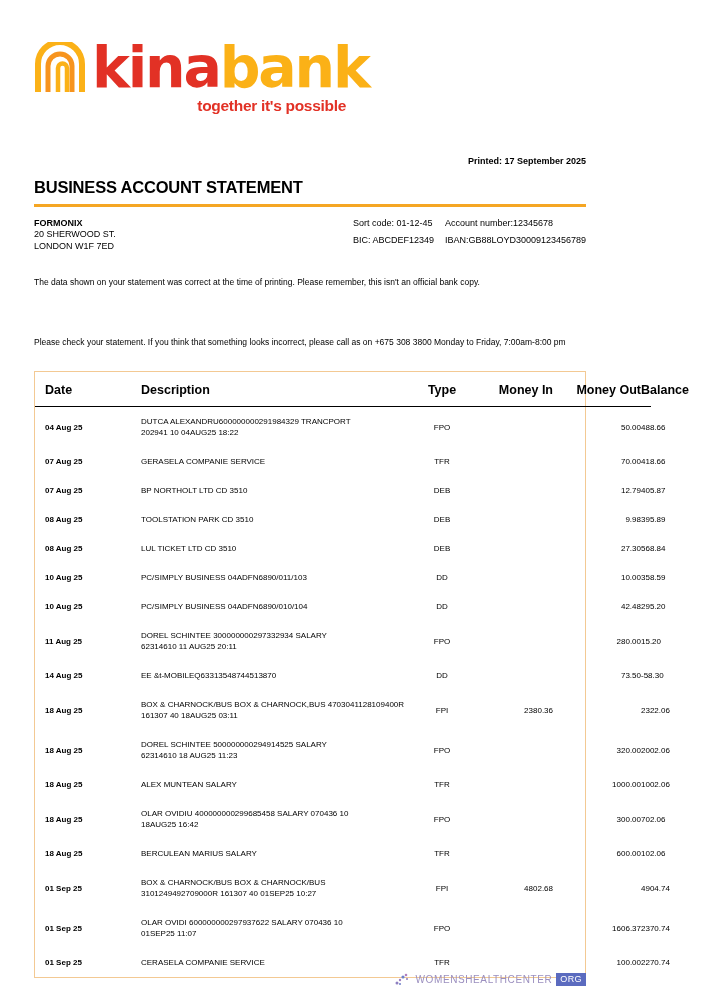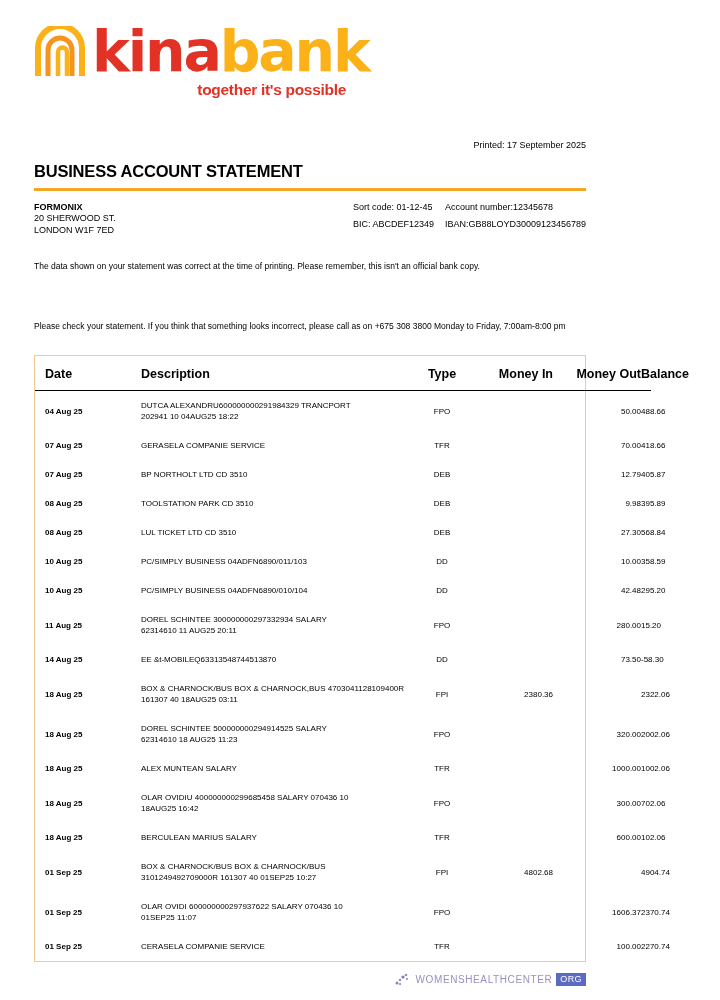--- a/index.html
+++ b/index.html
@@ -14,21 +14,21 @@
     color: #000000;
     overflow: hidden;
     position: relative;
   }
 
   .page {
     position: relative;
     width: 620px;
     height: 1000px;
     box-sizing: border-box;
-    padding: 0 34px;
+    padding: 16px 34px;
   }
 
   
   .logo-block {
     padding-top: 24px;
     height: 76px;
     position: relative;
   }
   .logo-row {
     display: flex;
@@ -58,20 +58,21 @@
     width: 256px;
     margin-top: 3px;
     letter-spacing: -0.3px;
   }
 
   
   .printed {
     text-align: right;
     font-size: 9px;
     margin-top: 40px;
+    font-weight: bold;
   }
   .doc-title {
     font-size: 16.5px;
     font-weight: bold;
     letter-spacing: -0.2px;
     margin-top: 12px;
   }
   .rule {
     height: 2.5px;
     background: #f5a623;

